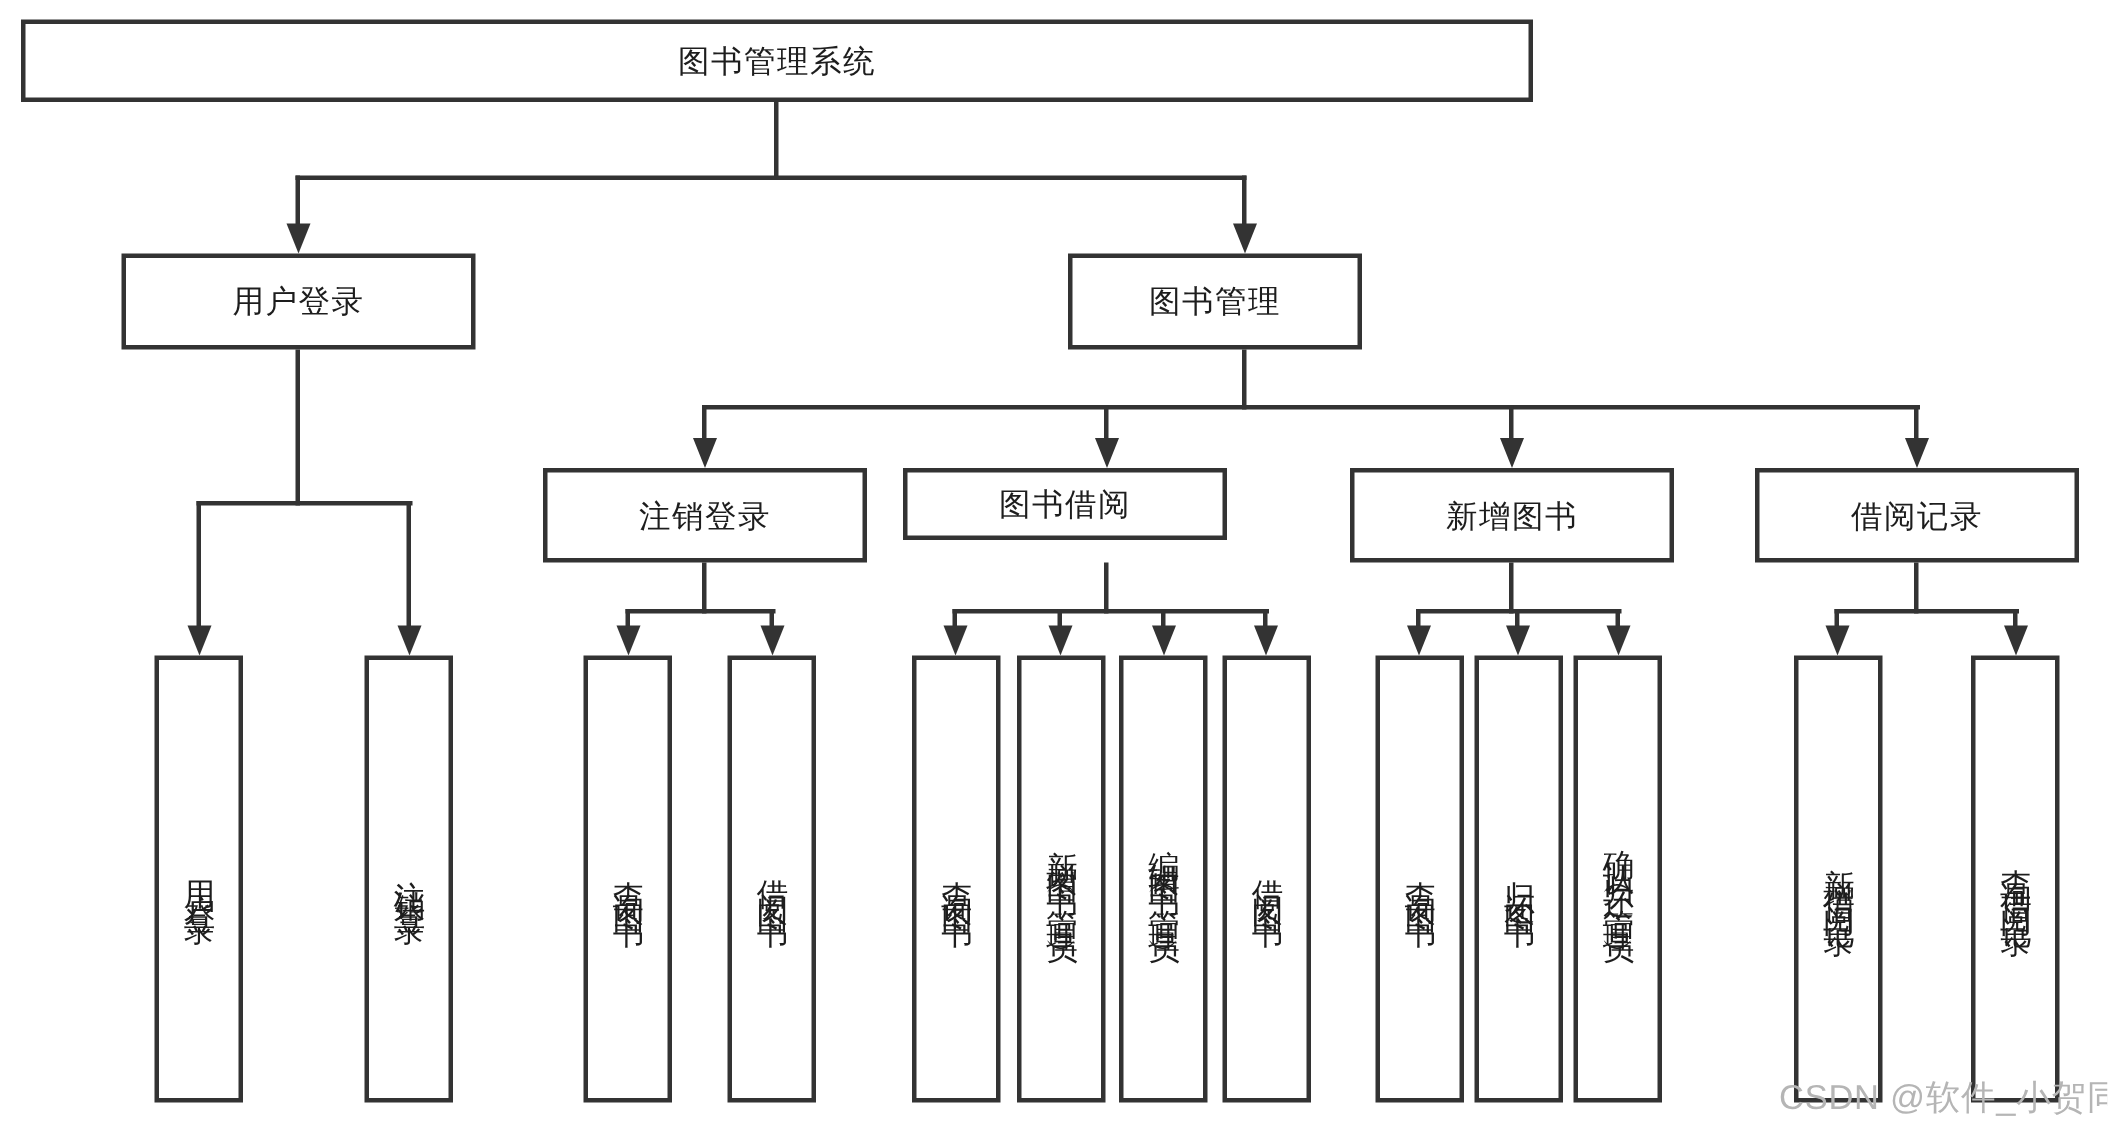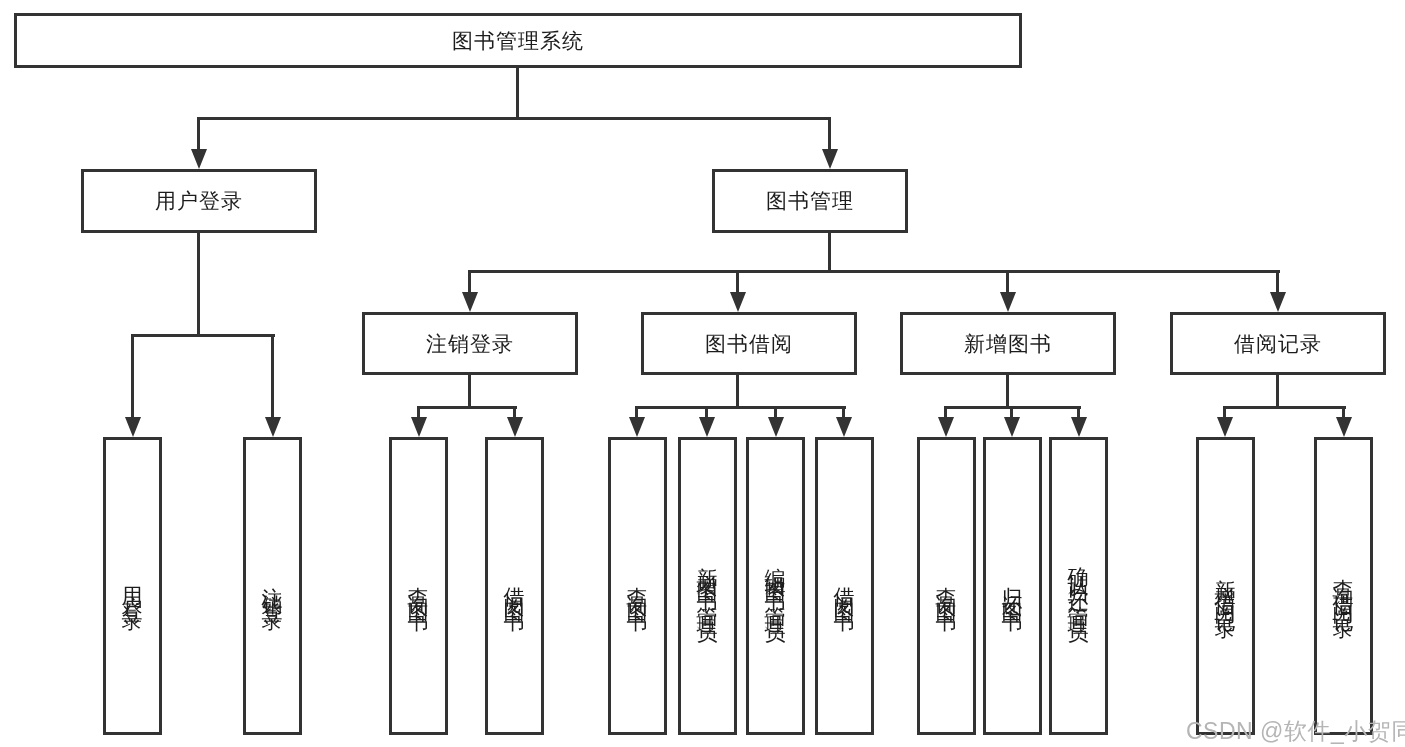--- a/index.html
+++ b/index.html
@@ -42,21 +42,21 @@
   </div>
 
   <div class="node node-h" style="left:712px;top:169px;width:196px;height:64px;">
     <span>图书管理</span>
   </div>
 
   <div class="node node-h" style="left:362px;top:312px;width:216px;height:63px;">
     <span>注销登录</span>
   </div>
 
-  <div class="node node-h" style="left:641px;top:312px;width:216px;height:63px;">
+  <div class="node node-h" style="left:602px;top:312px;width:216px;height:48px;">
     <span>图书借阅</span>
   </div>
 
   <div class="node node-h" style="left:900px;top:312px;width:216px;height:63px;">
     <span>新增图书</span>
   </div>
 
   <div class="node node-h" style="left:1170px;top:312px;width:216px;height:63px;">
     <span>借阅记录</span>
   </div>

